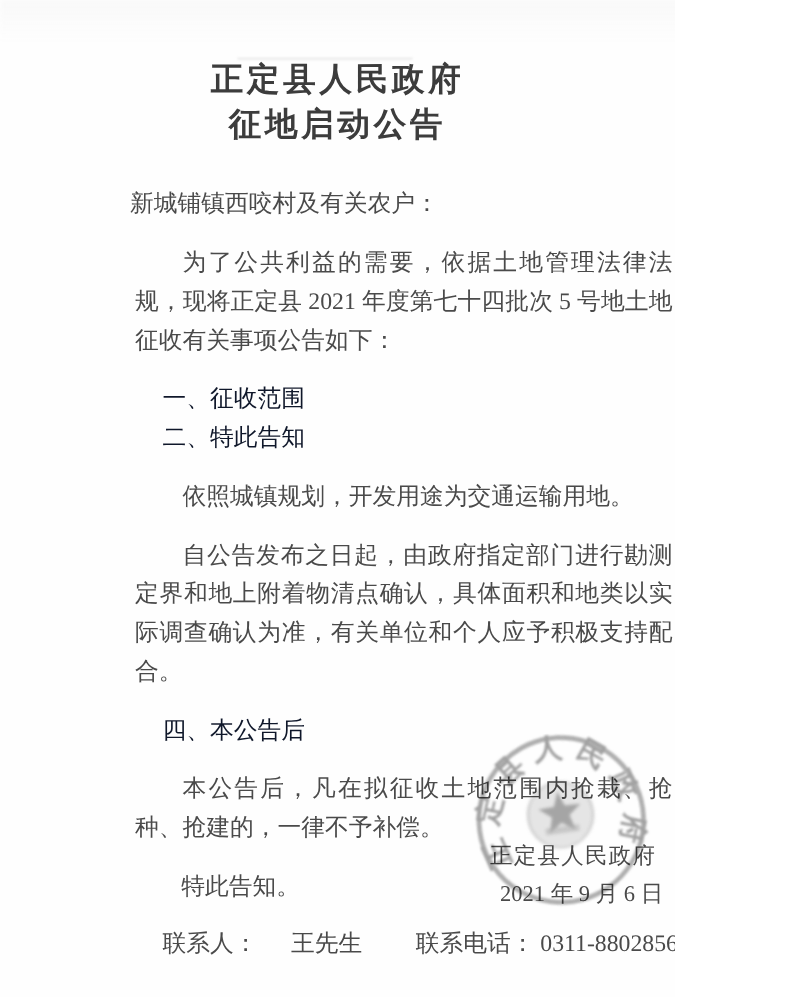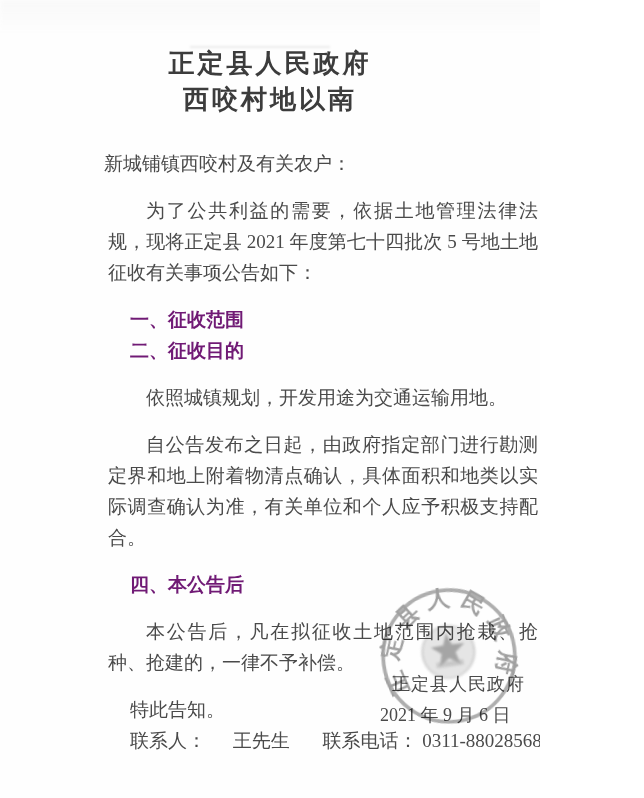--- a/index.html
+++ b/index.html
@@ -49,39 +49,39 @@
     font-size: 19px;
     line-height: 31px;
     color: #4a4a4a;
     text-align: justify;
     filter: blur(0.2px);
   }
   .salutation { text-indent: 0; margin: 0 0 0 12px; }
   .para { text-indent: 2em; margin: 16px; }
   .sec-heading {
     text-indent: 2em;
-    font-weight: bold;
-    color: #701a75;
+    font-weight: normal;
+    color: #0f172a;
     margin: 0;
   }
-  .closing { text-indent: 2em; margin: 0; }
+  .closing { text-indent: 2em; margin: 15px; }
   .contact-line { text-indent: 0; padding-left: 2em; margin: 0; white-space: nowrap; }
   .contact-person { margin-left: 22px; }
-  .contact-phone-label { margin-left: 28px; }
+  .contact-phone-label { margin-left: 38px; }
   .signature {
     position: absolute;
     left: 392px; top: 672px;
     font-size: 18px;
     color: #4a4a4a;
     letter-spacing: 1px;
     filter: blur(0.2px);
   }
   .doc-date {
     position: absolute;
-    left: 380px; top: 703px;
+    left: 400px; top: 703px;
     font-size: 18px;
     color: #4a4a4a;
     filter: blur(0.2px);
   }
   .seal {
     position: absolute;
     left: 379px; top: 586px;
     width: 140px; height: 140px;
     transform: rotate(-8deg);
     opacity: 0.88;
@@ -92,30 +92,30 @@
 </head>
 <body>
 
 <div class="page">
 
   <div class="scan-noise-top"></div>
   <div class="scan-noise-line"></div>
 
   <div class="doc-title">
     <div>正定县人民政府</div>
-    <div>西咬村地以南</div>
+    <div>征地启动公告</div>
   </div>
 
   <div class="body-text">
     <p class="salutation">新城铺镇西咬村及有关农户：</p>
     <p class="para">为了公共利益的需要，依据土地管理法律法规，现将正定县 2021 年度第七十四批次 5 号地土地征收有关事项公告如下：</p>
 
     <p class="sec-heading">一、征收范围</p>
 
-    <p class="sec-heading">二、征收目的</p>
+    <p class="sec-heading">二、特此告知</p>
     <p class="para">依照城镇规划，开发用途为交通运输用地。</p>
 
     <p class="para">自公告发布之日起，由政府指定部门进行勘测定界和地上附着物清点确认，具体面积和地类以实际调查确认为准，有关单位和个人应予积极支持配合。</p>
 
     <p class="sec-heading">四、本公告后</p>
     <p class="para">本公告后，凡在拟征收土地范围内抢栽、抢种、抢建的，一律不予补偿。</p>
 
     <p class="closing">特此告知。</p>
 
     <p class="contact-line">

